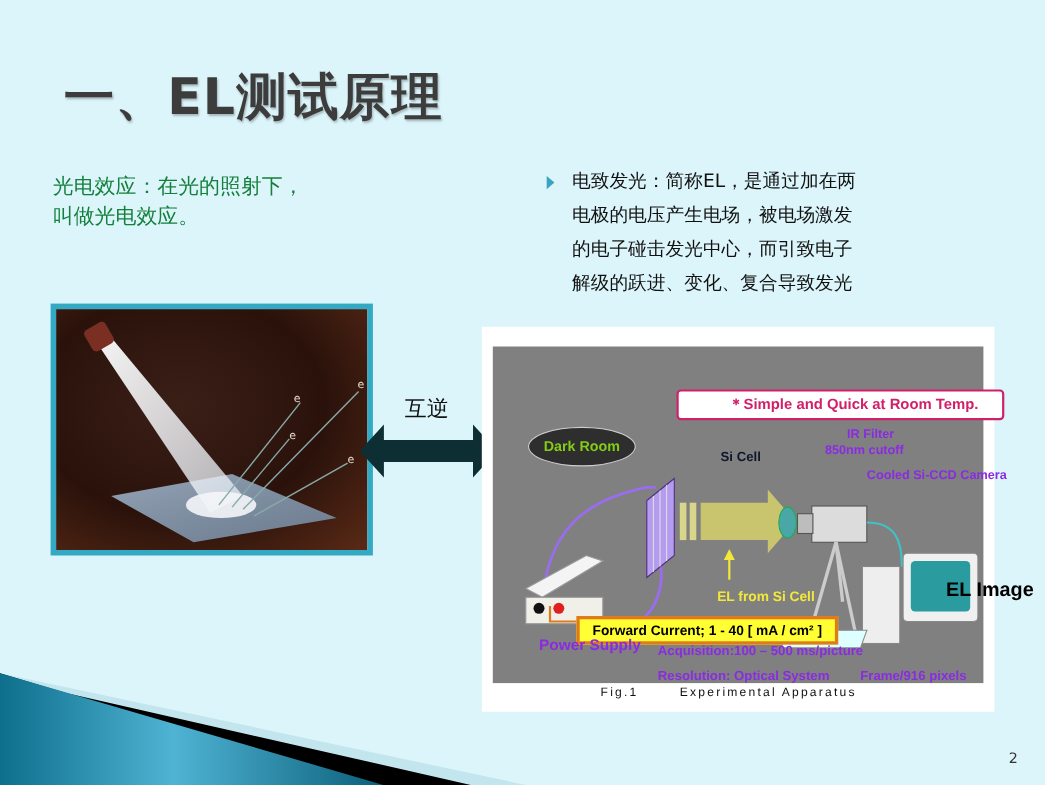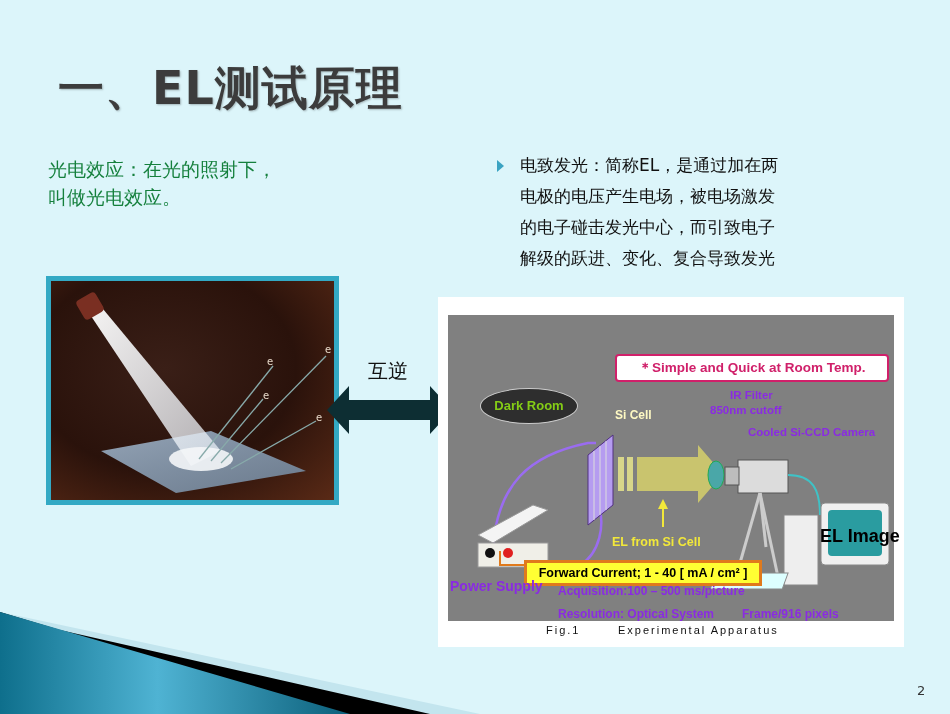--- a/index.html
+++ b/index.html
@@ -18,27 +18,27 @@
            border:5px solid #33a9c4; background:radial-gradient(ellipse at 40% 40%, #3a1f17 0%, #2a120b 55%, #5a2a16 100%); overflow:hidden; }
   .huni { position:absolute; left:368px; top:358px; font-size:20px; color:#111; }
   .dbl-arrow { position:absolute; left:327px; top:384px; width:125px; height:52px; }
   .diagram-wrap { position:absolute; left:438px; top:297px; width:466px; height:350px; background:#fff; }
   .diagram { position:absolute; left:10px; top:18px; width:446px; height:306px; background:#808080; }
   .fig-caption { position:absolute; left:0; width:466px; top:327px; font-size:11px; letter-spacing:2px;
                  color:#111; font-family:"Liberation Sans", sans-serif; }
   .fig-caption span { position:absolute; }
   .simple-box { position:absolute; left:167px; top:39px; width:270px; height:24px; background:#fff;
                 border:2px solid #d0206a; border-radius:4px; color:#d0206a; font-weight:bold;
-                font-size:13.5px; line-height:24px; text-align:center; font-family:"Liberation Sans", sans-serif; }
+                font-size:13.5px; line-height:24px; text-align:center; font-family:"Liberation Sans", sans-serif;padding-left:24px; }
   .dark-room { position:absolute; left:32px; top:73px; width:96px; height:34px; border-radius:50%;
                background:#2e2e2e; border:1px solid #ccc; color:#84cc16; font-weight:bold;
                font-size:13px; line-height:34px; text-align:center; font-family:"Liberation Sans", sans-serif; }
-  .lbl { position:absolute; font-weight:bold; font-family:"Liberation Sans", sans-serif; white-space:nowrap; }
+  .lbl { position:absolute; font-weight:bold; font-family:"Liberation Sans", sans-serif; white-space:nowrap;margin-left:40px; }
   .purple { color:#8a2be2; }
-  .white { color:#fef9c3; }
+  .white { color:#0f172a; }
   .yellow { color:#f2e83a; }
   .fwd-box { position:absolute; left:76px; top:245px; width:232px; height:20px; background:#ffff33;
              border:3px solid #e07a1c; font-weight:bold; font-size:12.5px; line-height:20px;
              text-align:center; color:#000; font-family:"Liberation Sans", sans-serif; }
   .page-num { position:absolute; left:917px; top:683px; font-size:13px; color:#333; }
   .corner { position:absolute; left:0; top:590px; width:480px; height:124px; }
 </style>
 </head>
 <body>
 

